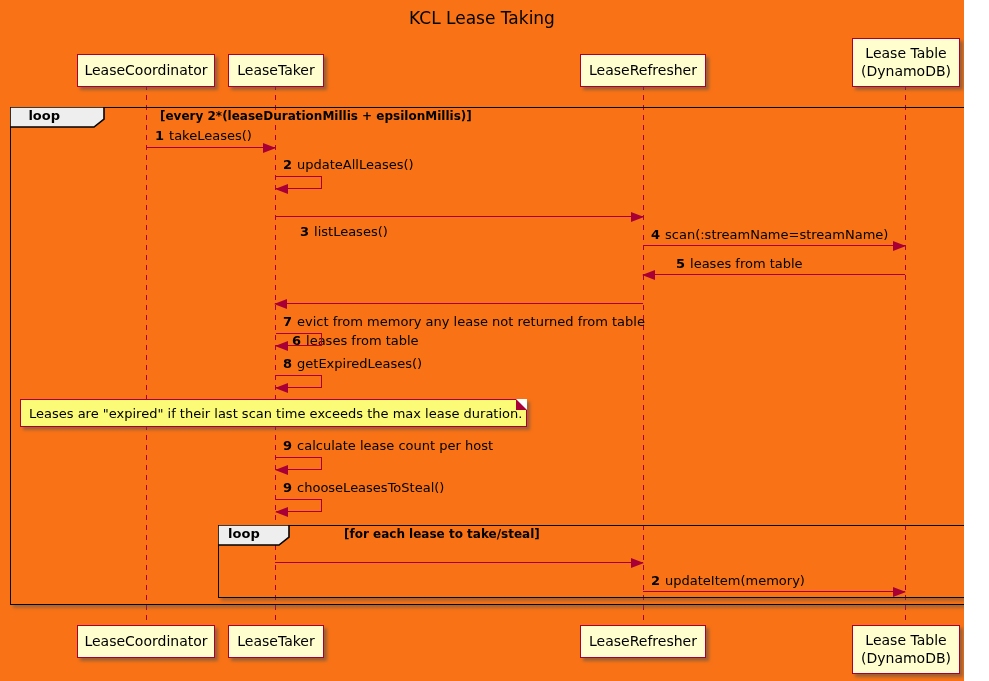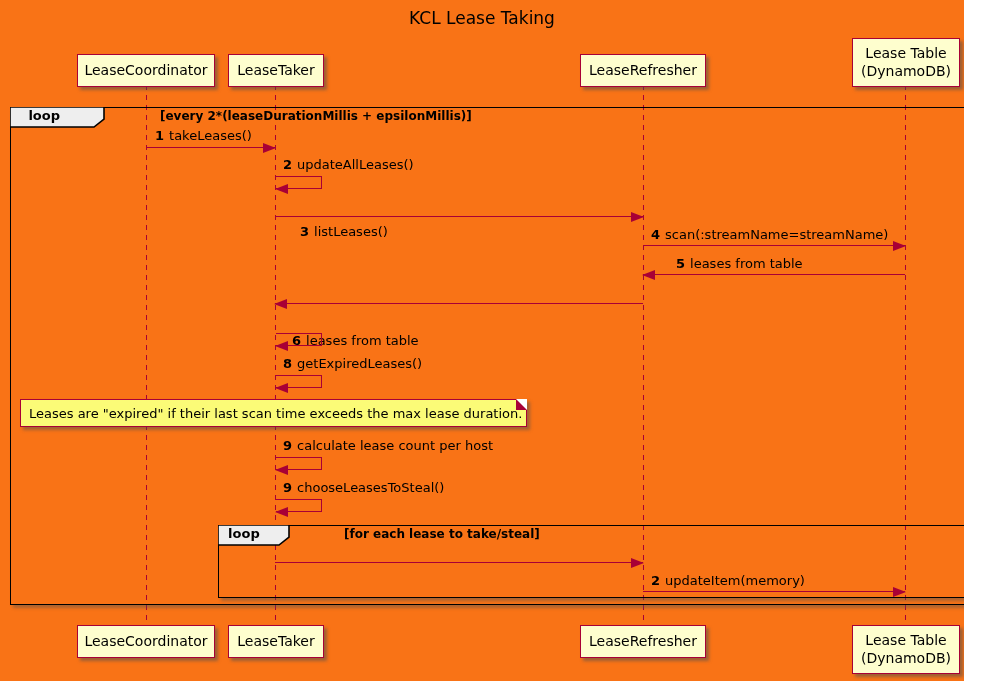--- a/index.html
+++ b/index.html
@@ -149,20 +149,23 @@
     <div class="head left"></div>
   </div>
 
   <div class="msg-label" style="left:292px;top:285px;margin-top:48px;">
     <span class="num">6</span><span>leases from table</span>
   </div>
   <div class="arrow-line" style="left:275px;top:303px;width:368px;">
     <div class="head left"></div>
   </div>
 
+  <div class="msg-label" style="left:283px;top:314px;">
+    <span class="num">7</span><span>evict from memory any lease not returned from table</span>
+  </div>
   <div class="self-arrow" style="left:276px;top:333px;">
     <div class="head left"></div>
   </div>
 
   <div class="msg-label" style="left:283px;top:356px;">
     <span class="num">8</span><span>getExpiredLeases()</span>
   </div>
   <div class="self-arrow" style="left:276px;top:375px;">
     <div class="head left"></div>
   </div>

